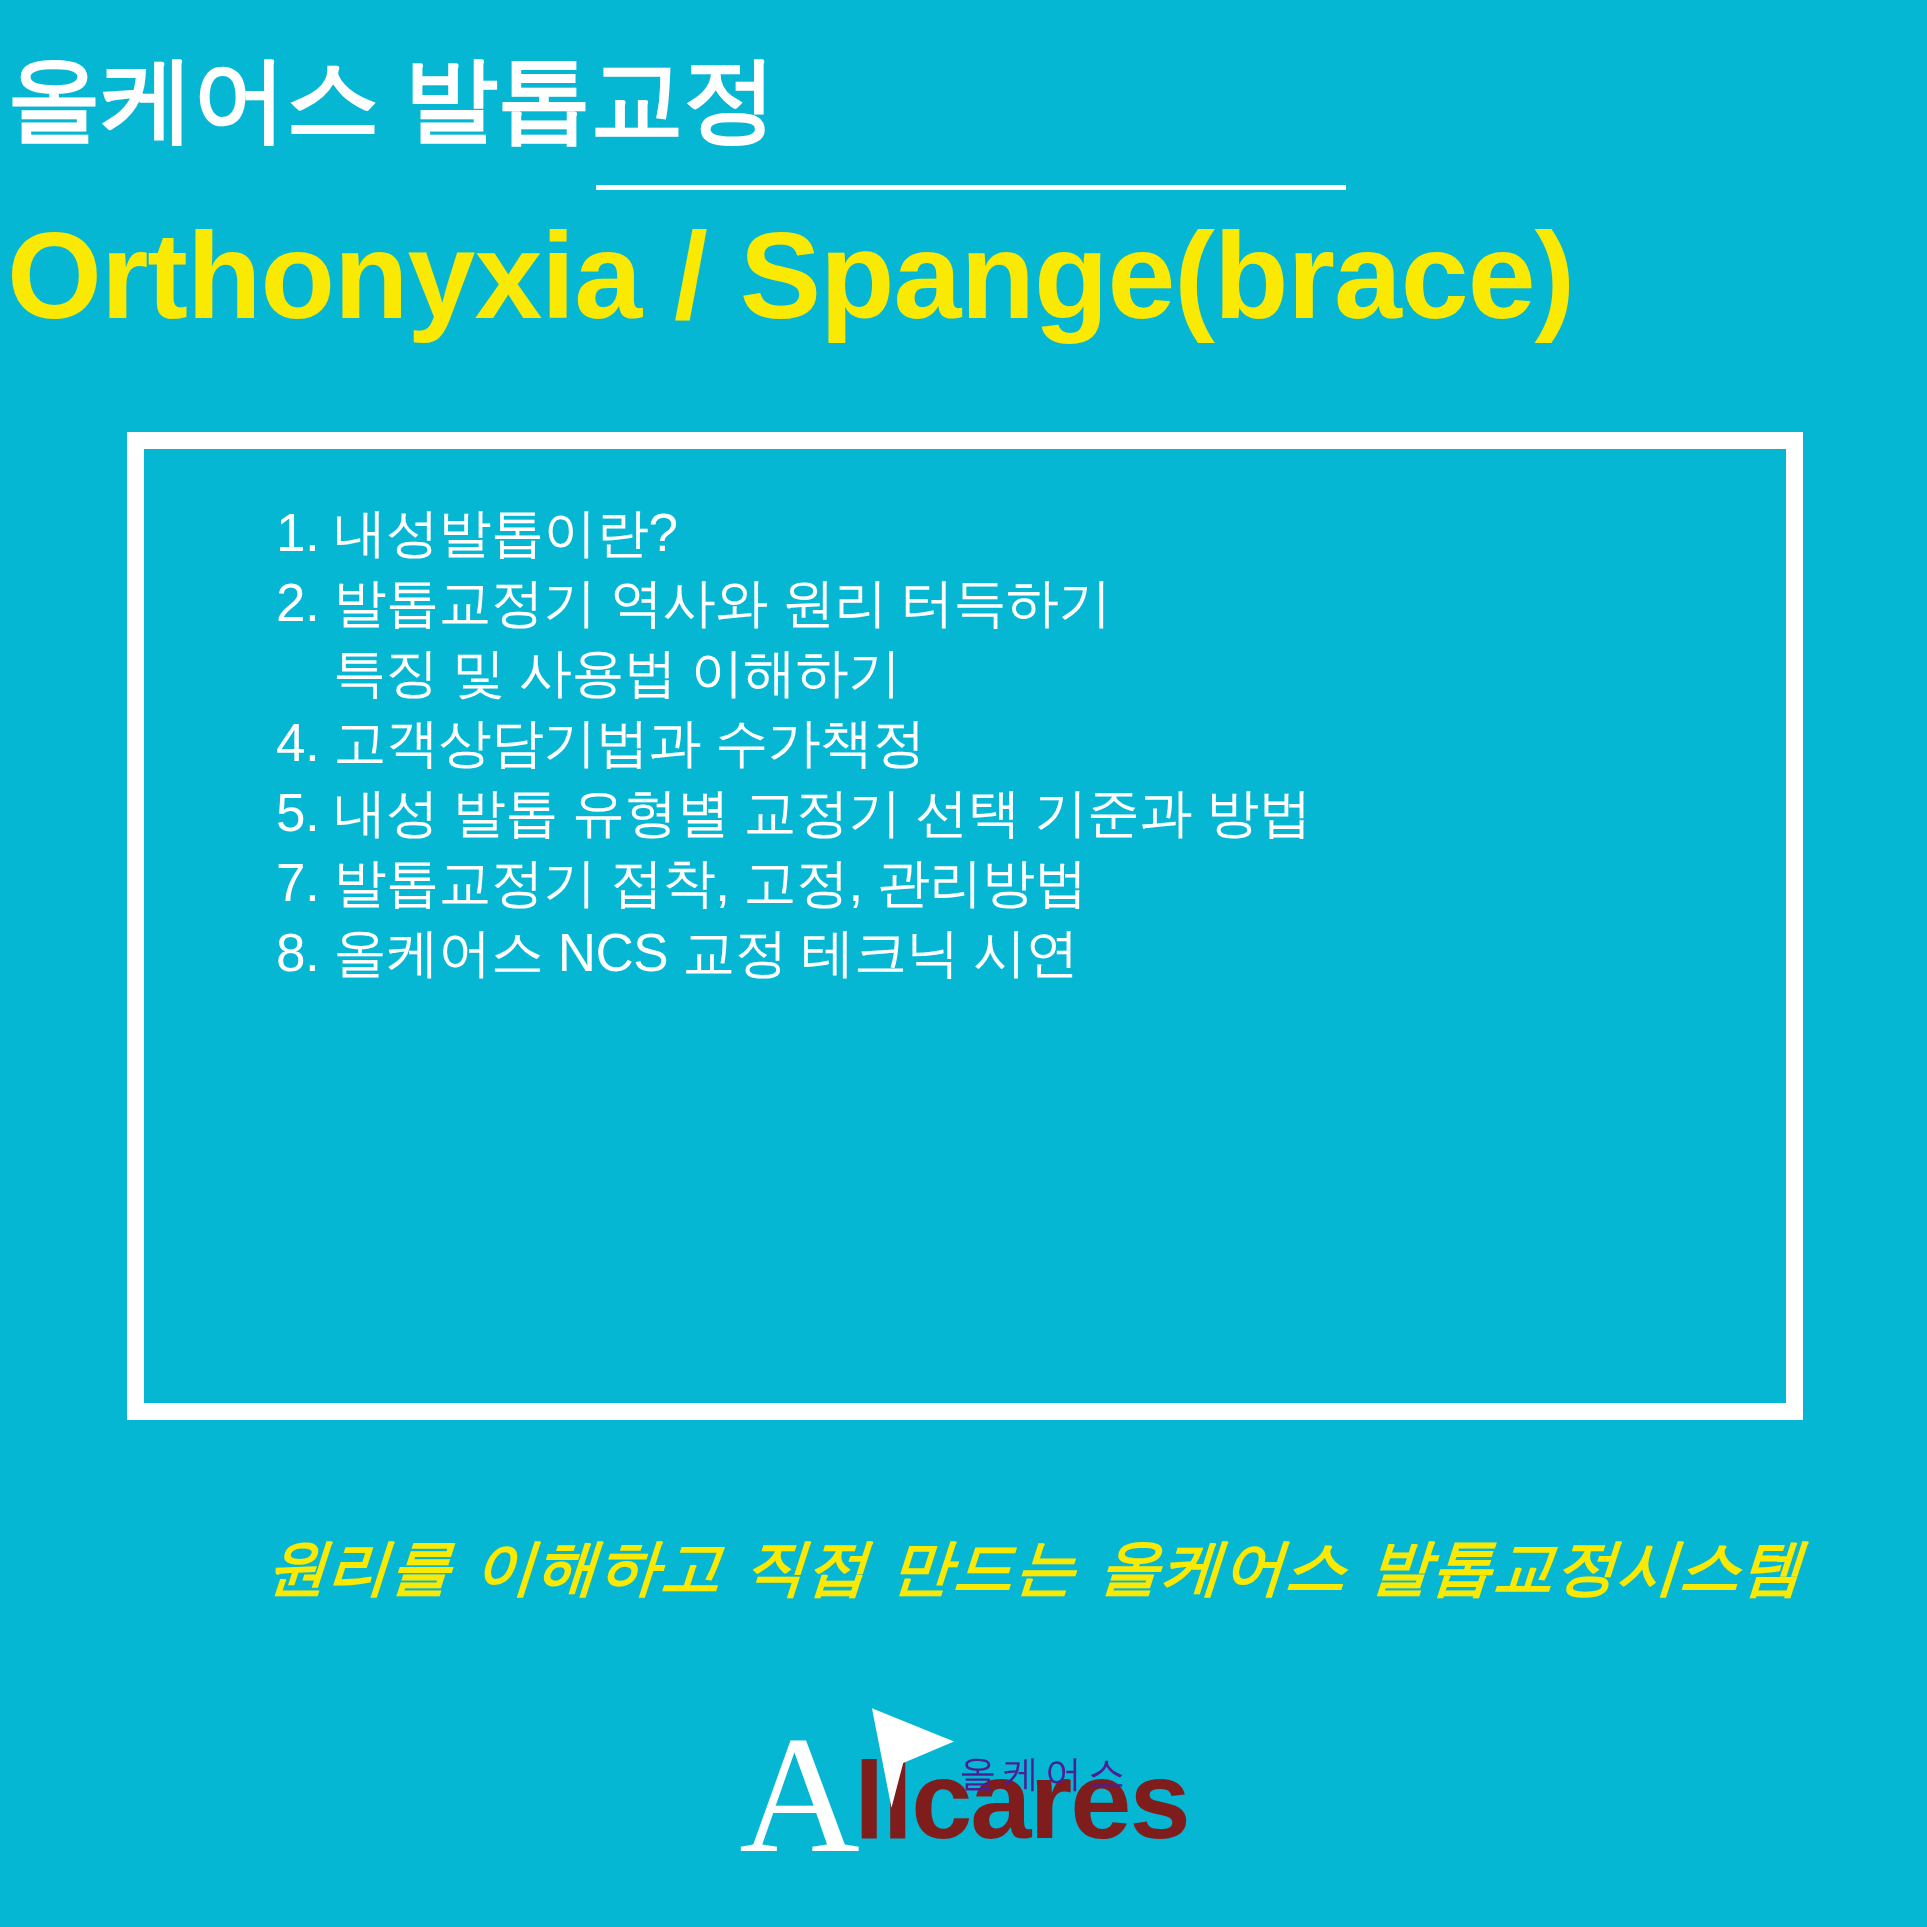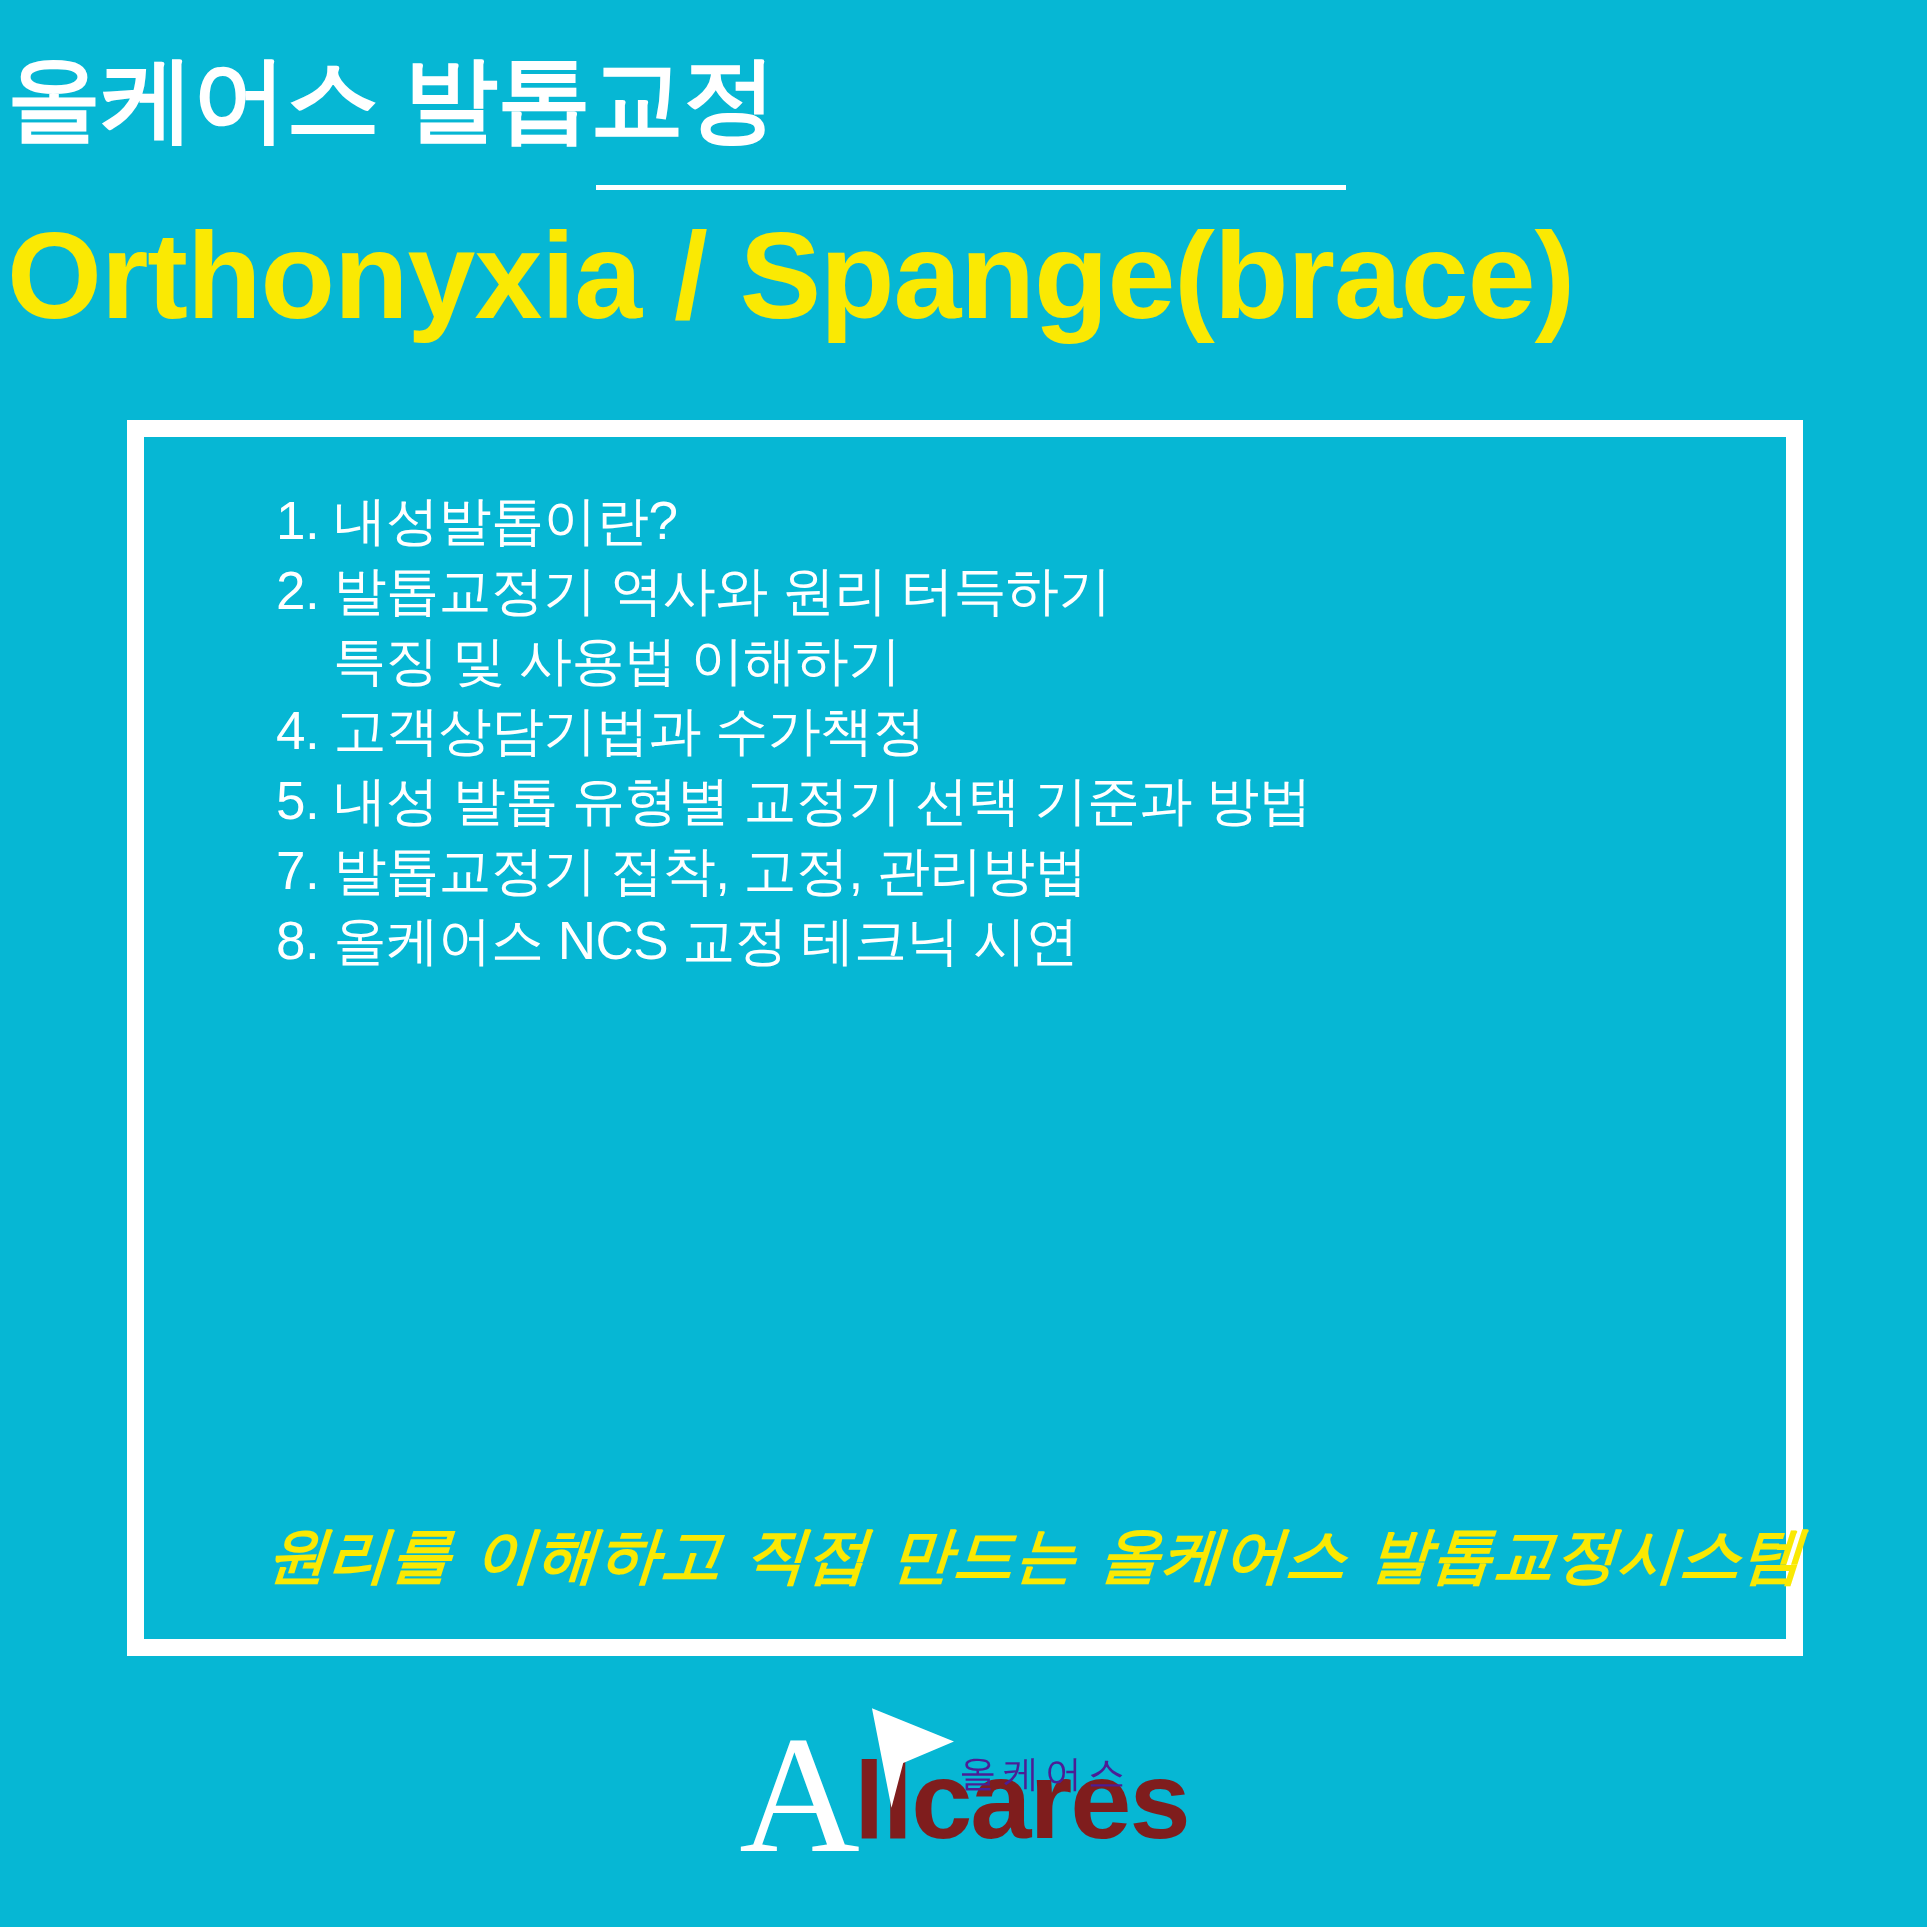--- a/index.html
+++ b/index.html
@@ -51,23 +51,23 @@
     letter-spacing: -1px;
     line-height: 1.05;
     margin: 21.6px 0 0 0;
     white-space: nowrap;
   }
 
   
   .content-box {
     position: absolute;
     left: 127px;
-    top: 420px;
+    top: 432px;
     width: 1676px;
-    height: 1236px;
+    height: 988px;
     box-sizing: border-box;
     border: 17.6px solid #ffffff;
   }
 
   .list-wrap {
     position: absolute;
     left: 132px;
     top: 49px;
     right: 29px;
   }

